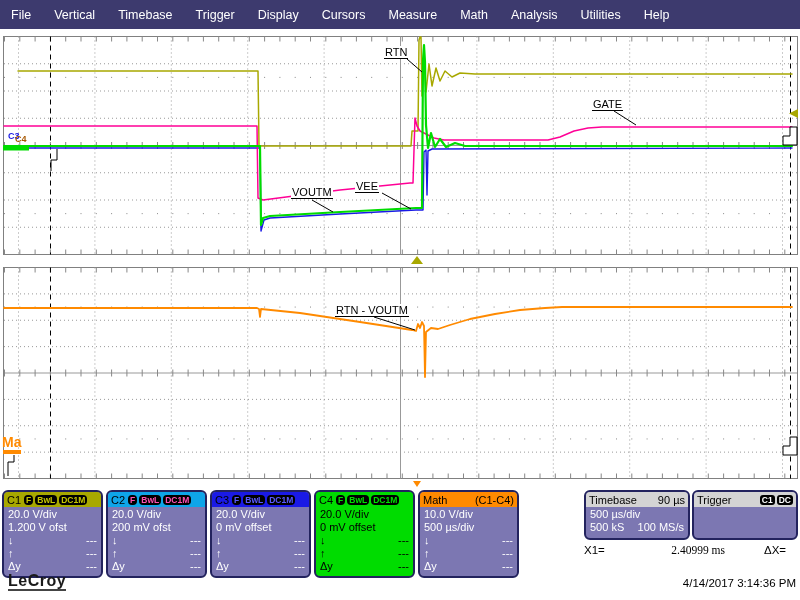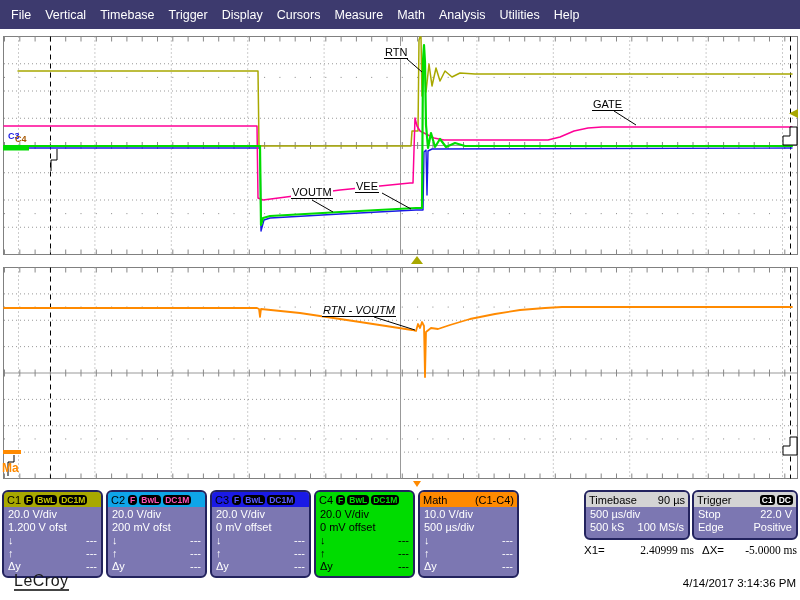--- a/index.html
+++ b/index.html
@@ -1,21 +1,21 @@
 <!DOCTYPE html>
 <html><head>
 <meta charset="utf-8">
 <style>
   html,body{margin:0;padding:0;background:#fff;}
   body{width:800px;height:600px;overflow:hidden;font-family:"Liberation Sans",sans-serif;}
   .screen{position:relative;width:800px;height:600px;background:#fff;}
 
   
   .menubar{position:absolute;left:0;top:0;width:800px;height:29px;background:#3D3A6E;
-           display:flex;align-items:center;gap:14px;padding-left:11px;box-sizing:border-box;z-index:5;}
+           display:flex;align-items:center;gap:23px;padding-left:11px;box-sizing:border-box;z-index:5;}
   .menu-item{color:#fff;font-size:12.5px;white-space:nowrap;cursor:default;}
 
   
   #scope{position:absolute;left:0;top:0;width:800px;height:488px;z-index:1;}
 
   .callout{position:absolute;z-index:2;font-size:11px;color:#000;background:#fff;
            border-bottom:1px solid #000;padding:0 1px;line-height:12px;white-space:nowrap;}
   .chmark{position:absolute;z-index:2;font-size:9px;font-weight:bold;line-height:9px;}
 
   
@@ -34,26 +34,26 @@
   .infobox{position:absolute;top:490px;width:106px;height:50px;background:#7C77B2;
            border:2px solid #23235E;border-radius:6px;box-sizing:border-box;overflow:hidden;z-index:5;}
   .infohead{height:14px;background:#D4D4D4;display:flex;justify-content:space-between;align-items:center;
             padding:1px 3px 0 3px;font-size:11px;color:#000;line-height:12px;}
   .infobody{font-size:11px;color:#fff;padding:1px 4px 0 4px;}
   .pillrow{display:flex;gap:2px;}
   .pill{background:#000;color:#fff;border-radius:3px;font-size:8.5px;font-weight:bold;padding:0 2px;line-height:10px;}
 
   
   .cursorblock{position:absolute;left:584px;top:543px;width:213px;font-size:11.5px;color:#000;z-index:5;}
-  .cursorrow{display:grid;grid-template-columns:33px 77px 46px 57px;height:14px;line-height:14px;}
+  .cursorrow{display:grid;grid-template-columns:33px 77px 46px 57px;height:14px;line-height:14px;gap:31px;}
   .cursorrow .cl{text-align:left;}
   .cursorrow .cv{text-align:right;white-space:nowrap;font-family:Liberation Serif, serif;}
 
-  .logo{position:absolute;left:8px;top:572px;font-size:16px;font-weight:normal;color:#1a1a1a;
-        border-bottom:2px solid #444;letter-spacing:.5px;line-height:17px;z-index:5;margin-left:6px;}
+  .logo{position:absolute;left:8px;top:572px;font-size:16px;font-weight:bold;color:#1a1a1a;
+        border-bottom:2px solid #444;letter-spacing:.5px;line-height:17px;z-index:5;}
   .timestamp{position:absolute;right:4px;top:577px;font-size:11.5px;color:#000;z-index:5;}
 </style>
 </head>
 <body>
 
 <div class="screen">
 
   <div class="menubar" id="menubar">
       <span class="menu-item">File</span>
       <span class="menu-item">Vertical</span>
@@ -145,25 +145,25 @@
       <polyline points="14,455 14,462 8,462 8,476" fill="none" stroke="#000"></polyline>
       <rect x="3" y="145.5" width="26" height="5" fill="#00DC00"></rect>
       <rect x="3" y="450" width="18" height="4" fill="#FF8A00"></rect>
     </g>
   </svg>
 
   <div class="callout" style="left:384px;top:46px;">RTN</div>
   <div class="callout" style="left:592px;top:98px;">GATE</div>
   <div class="callout" style="left:271px;top:186px;margin-left:20px;">VOUTM</div>
   <div class="callout" style="left:355px;top:180px;">VEE</div>
-  <div class="callout" style="left:322px;top:304px;font-style:italic;">RTN - VOUTM</div>
+  <div class="callout" style="left:335px;top:304px;">RTN - VOUTM</div>
 
   <div class="chmark" style="left:8px;top:132px;color:#1A1AE6;">C3</div>
   <div class="chmark" style="left:15px;top:135px;color:#A85800;">C4</div>
-  <div class="chmark" style="left:2px;top:464px;color:#FF8A00;font-size:12px;">Ma</div>
+  <div class="chmark" style="left:2px;top:438px;color:#FF8A00;font-size:14px;">Ma</div>
 
   <div class="chbox" style="left:2px;">
     <div class="chhead" style="background:#A8A800;">
       <span class="lbl">C1</span>
       <span class="badge" style="color:#C6C600;">F</span>
       <span class="badge" style="color:#C6C600;">BwL</span>
       <span class="badge" style="color:#C6C600;">DC1M</span>
     </div>
     <div class="chbody">
       <div class="rowv">20.0 V/div</div>
@@ -296,30 +296,20 @@
   </div>
 
   <div class="infobox" style="left:692px;">
     <div class="infohead">
       <span>Trigger</span>
       <span class="pillrow">
         <span class="pill">C1</span>
         <span class="pill">DC</span>
       </span>
     </div>
-    <div class="infobody">
-      <div class="pair">
-        <span>Stop</span>
-        <span>22.0 V</span>
-      </div>
-      <div class="pair">
-        <span>Edge</span>
-        <span>Positive</span>
-      </div>
-    </div>
   </div>
 
   <div class="cursorblock">
     <div class="cursorrow">
       <span class="cl">X1=</span>
       <span class="cv">2.40999 ms</span>
       <span class="cl" style="padding-left:8px;">ΔX=</span>
       <span class="cv">-5.0000 ms</span>
     </div>
   </div>

